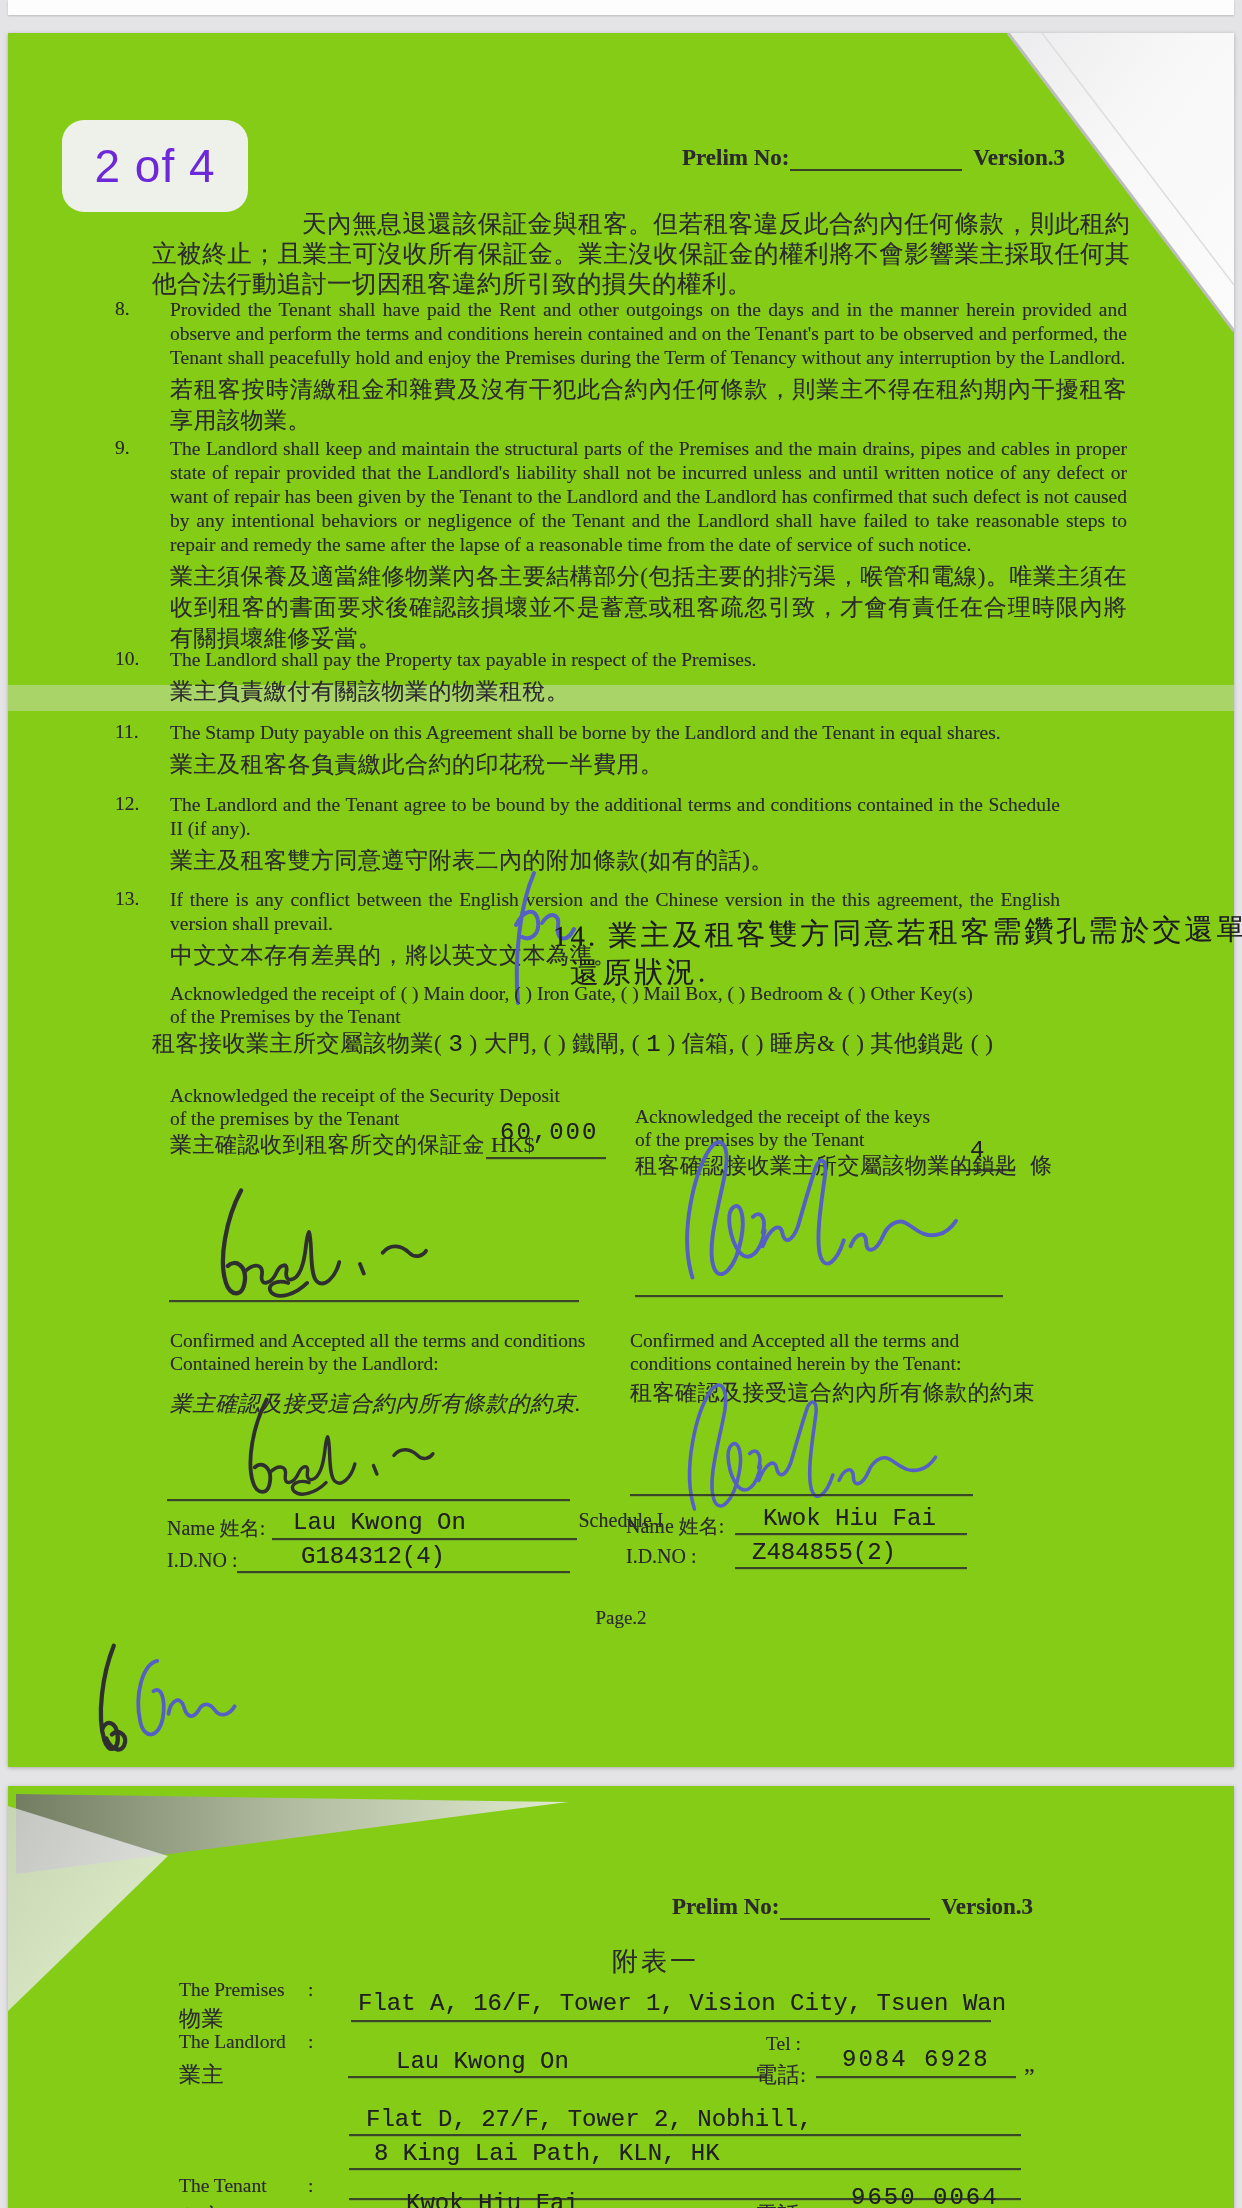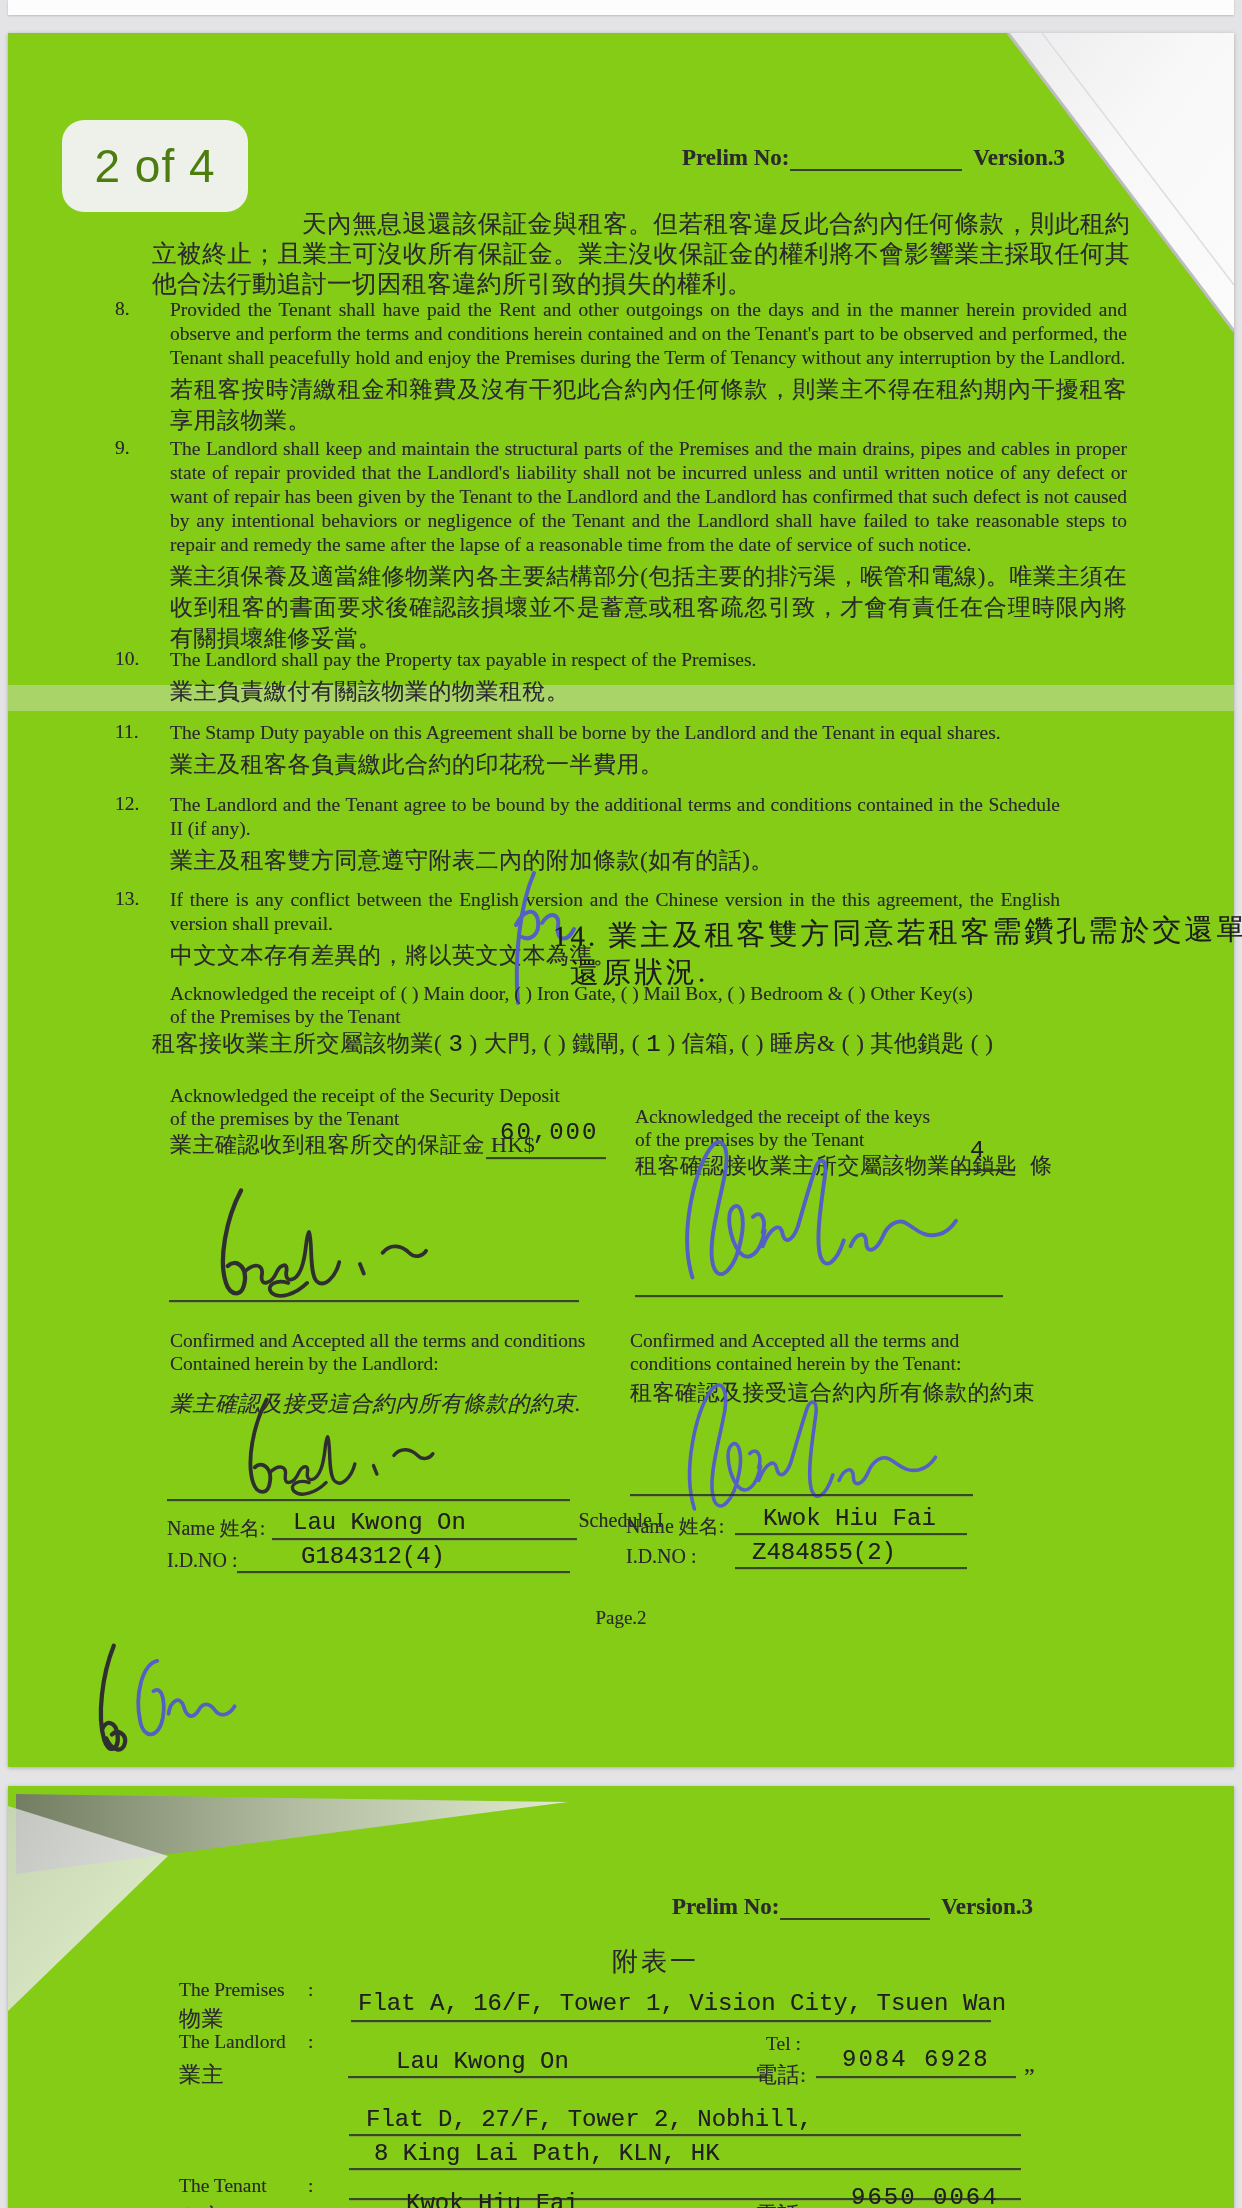--- a/index.html
+++ b/index.html
@@ -30,21 +30,21 @@
   .clause .zh{font-size:23px;line-height:31px;margin-top:4px;text-align:justify;letter-spacing:0.5px;}
   .intro{position:absolute;left:144px;top:176px;width:978px;font-size:24.5px;line-height:30px;
          text-indent:150px;text-align:justify;letter-spacing:0.5px;font-family:Liberation Serif, serif;}
   .small-en{font-size:19.5px;line-height:23px;white-space:nowrap;}
   .zh22{font-size:22px;letter-spacing:0.5px;white-space:nowrap;}
   .badge{
     position:absolute;left:62px;top:120px;width:186px;height:92px;border-radius:22px;
     background:rgba(242,242,244,0.95);
     display:flex;align-items:center;justify-content:center;
     font-family:"Liberation Sans","DejaVu Sans",sans-serif;
-    font-size:46px;font-weight:500;color:#4d7c0f;letter-spacing:1px;
+    font-size:46px;font-weight:500;color:#6d28d9;letter-spacing:1px;
   }
   .hw{font-size:29px;letter-spacing:3px;color:#1d1d1d;white-space:nowrap;transform:rotate(-0.6deg);}
   .footerline{position:absolute;left:0;width:1226px;text-align:center;}
   svg{display:block;}
   .ink{fill:none;stroke-linecap:round;stroke-linejoin:round;}
   .streak{position:absolute;left:0;width:1226px;height:26px;background:rgba(225,225,228,0.4);}
 </style>
 </head>
 <body>
 

